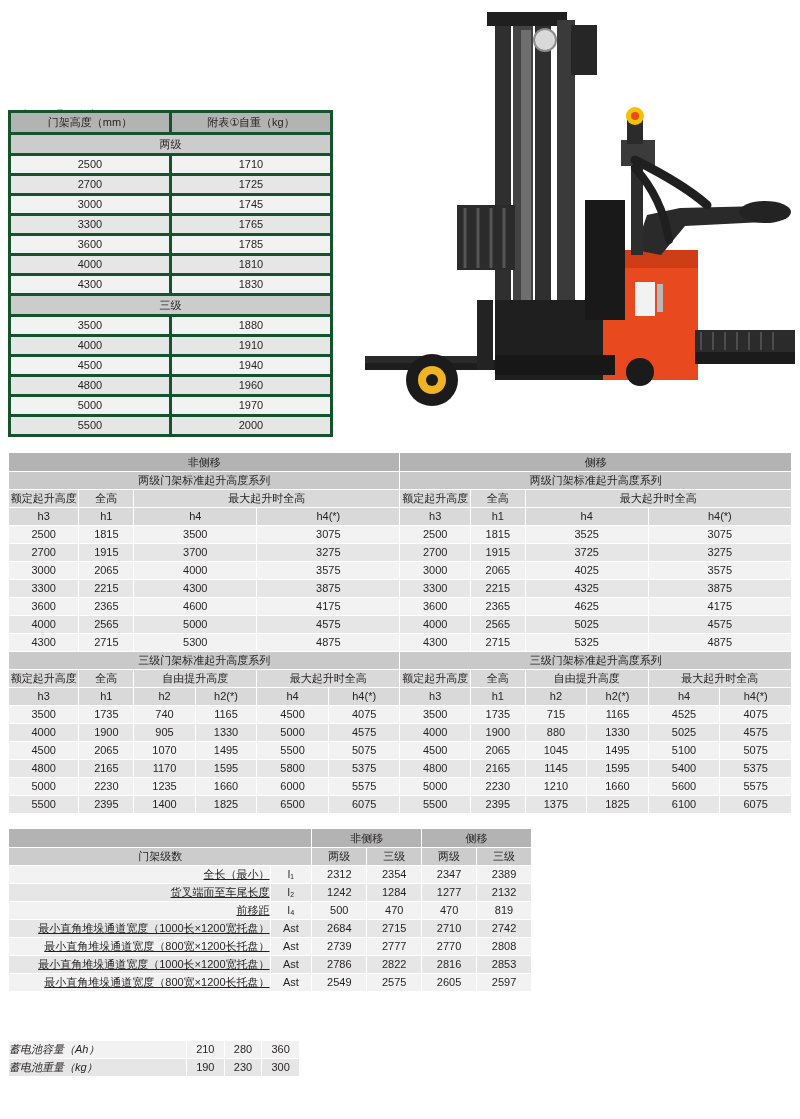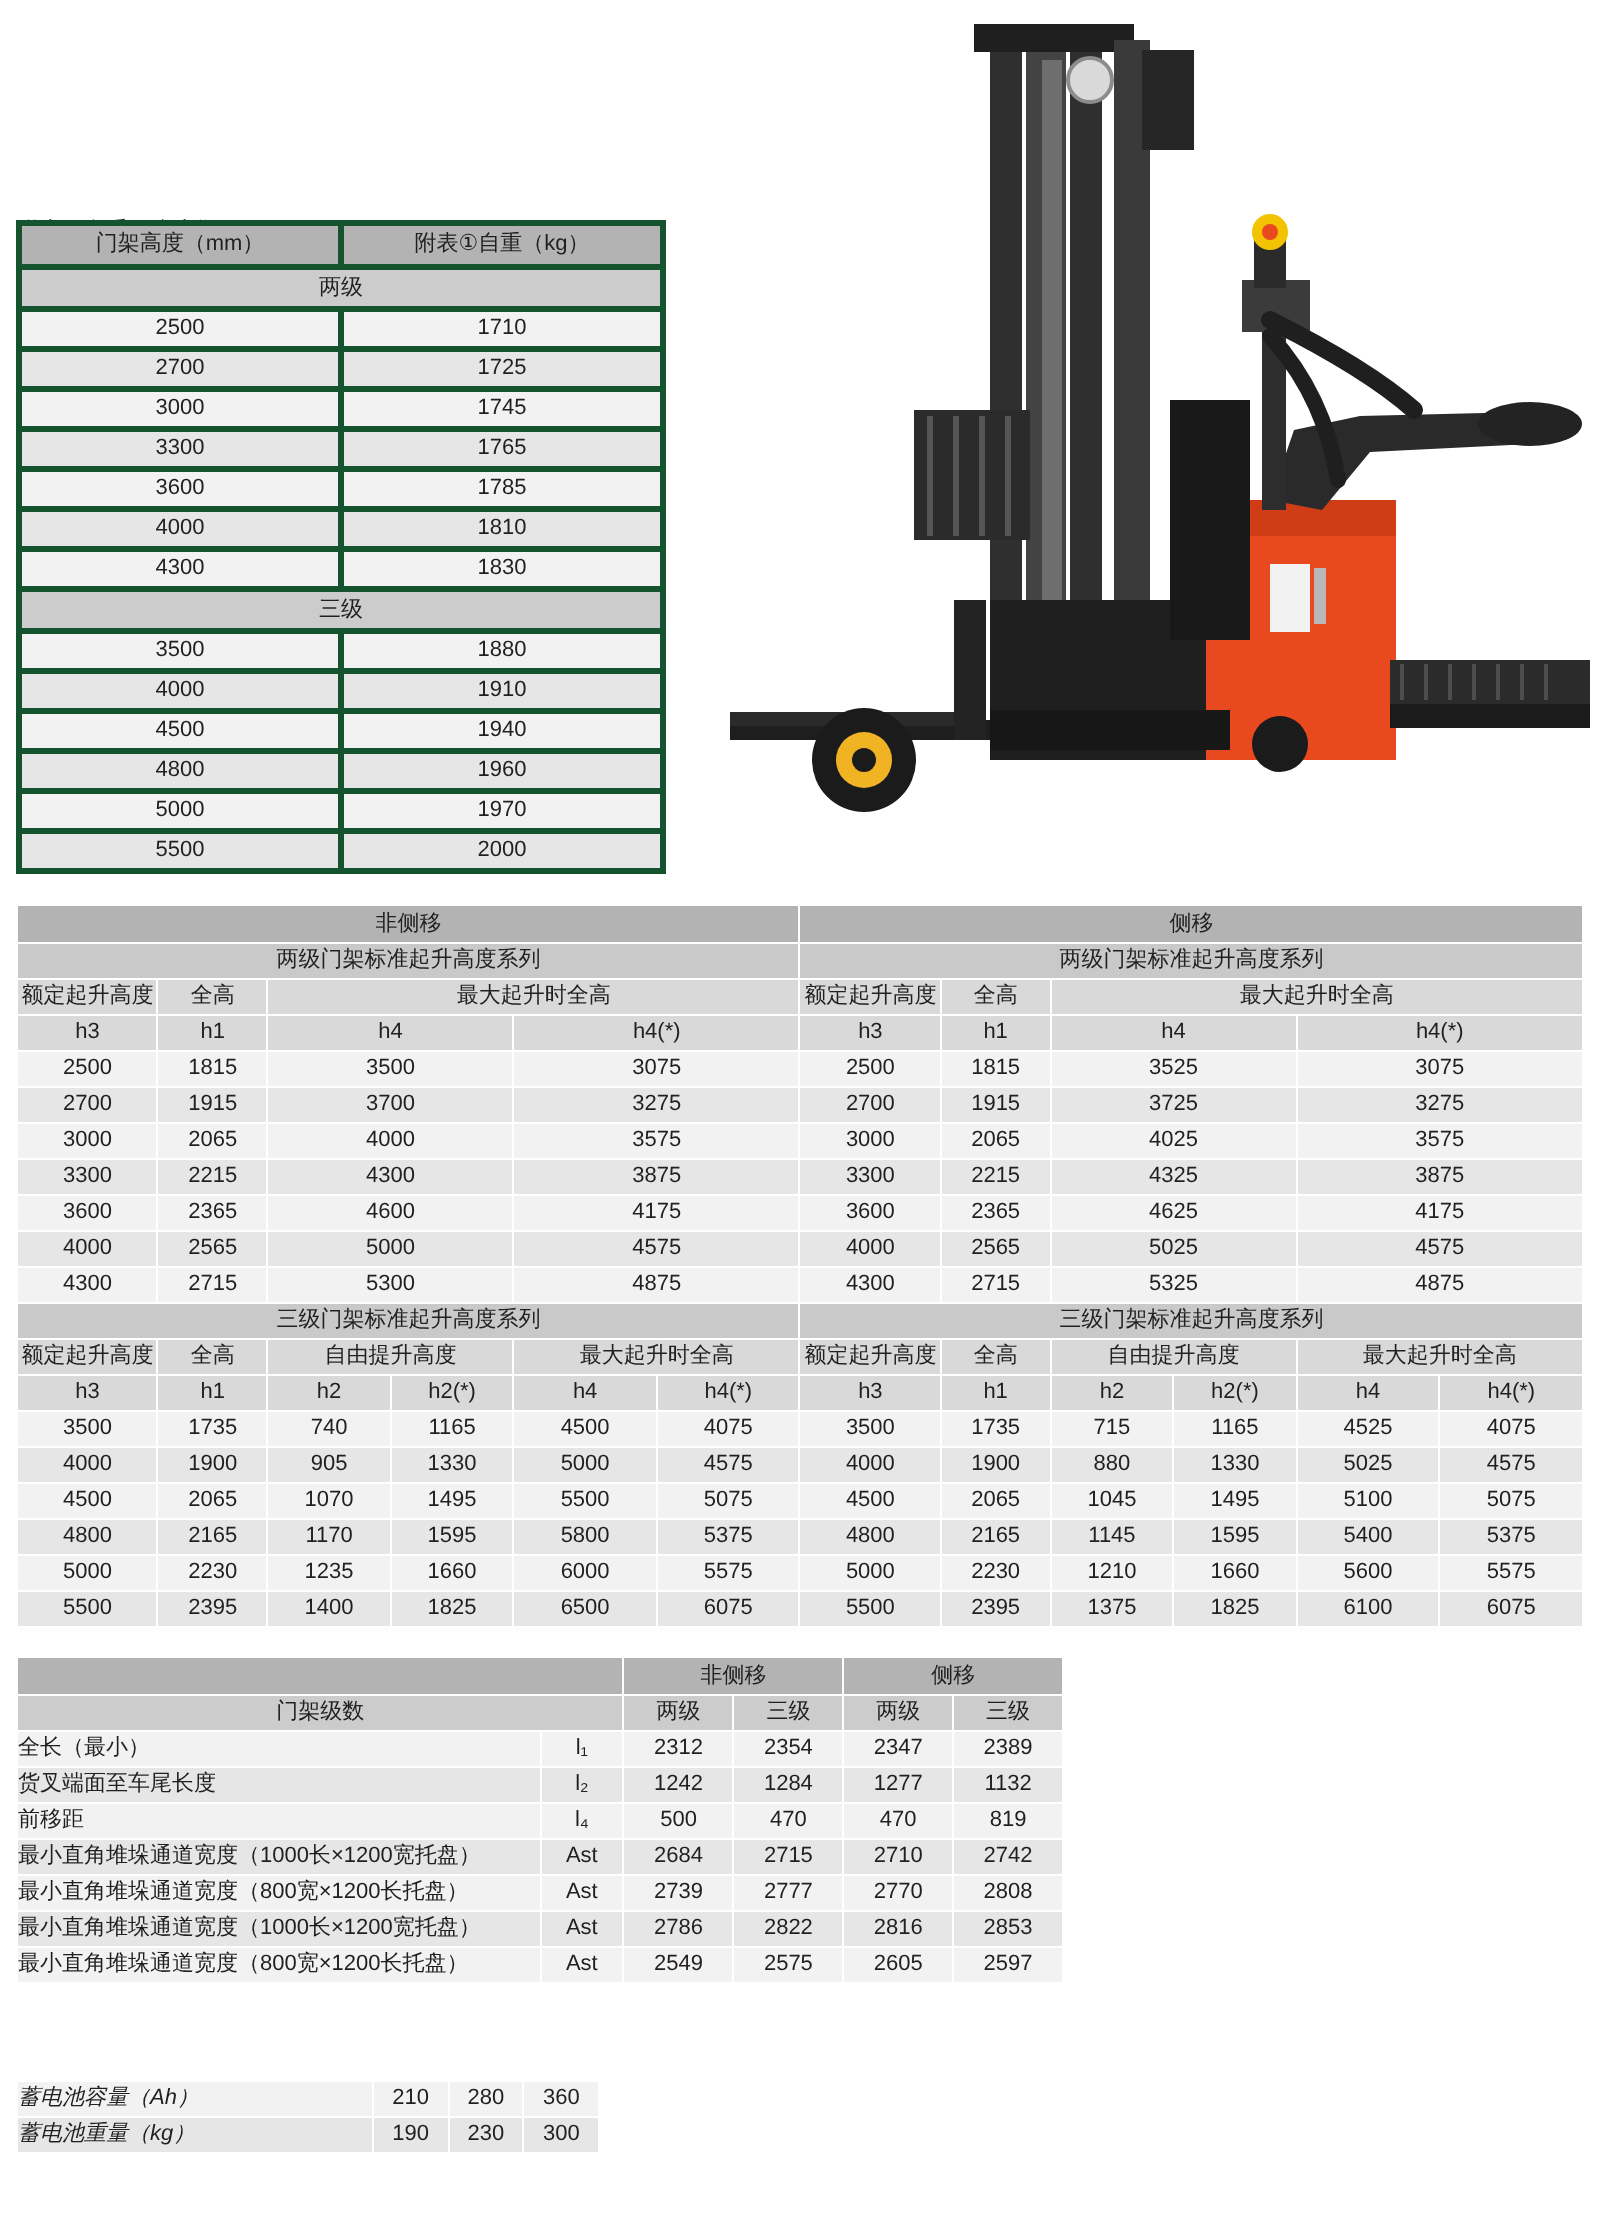--- a/index.html
+++ b/index.html
@@ -39,21 +39,21 @@
   #t2 .r-odd td{background:#f2f2f2;}
   #t2 .r-even td{background:#e6e6e6;}
 
   
   #t3-wrap{position:absolute;left:8px;top:828px;width:524px;}
   #t3 td{border:1px solid #ffffff;}
   #t3 .grp td{background:#b3b3b3;height:18px;line-height:18px;}
   #t3 .hdr td{background:#cccccc;height:17px;line-height:17px;}
   #t3 .r-odd td{background:#f2f2f2;}
   #t3 .r-even td{background:#e6e6e6;text-align:center;}
-  #t3 td.lbl{text-align:left;}
+  #t3 td.lbl{text-align:right;text-decoration:underline;}
 
   
   #t4-wrap{position:absolute;left:8px;top:1040px;width:292px;}
   #t4 td{border:1px solid #ffffff;}
   #t4 .hdr td{background:#cccccc;height:17px;line-height:17px;}
   #t4 .r-odd td{background:#f2f2f2;}
   #t4 .r-even td{background:#e6e6e6;}
   #t4 td.lbl{text-align:left;font-style:italic;}
 
   .cap2{position:absolute;left:24px;top:436px;}
@@ -443,21 +443,21 @@
             <td>2354</td>
             <td>2347</td>
             <td>2389</td>
           </tr>
           <tr class="r-even">
             <td class="lbl" style="width:50%">货叉端面至车尾长度</td>
             <td style="width:8%">l₂</td>
             <td>1242</td>
             <td>1284</td>
             <td>1277</td>
-            <td>1132</td>
+            <td>2132</td>
           </tr>
           <tr class="r-odd">
             <td class="lbl" style="width:50%">前移距</td>
             <td style="width:8%">l₄</td>
             <td>500</td>
             <td>470</td>
             <td>470</td>
             <td>819</td>
           </tr>
           <tr class="r-even">

